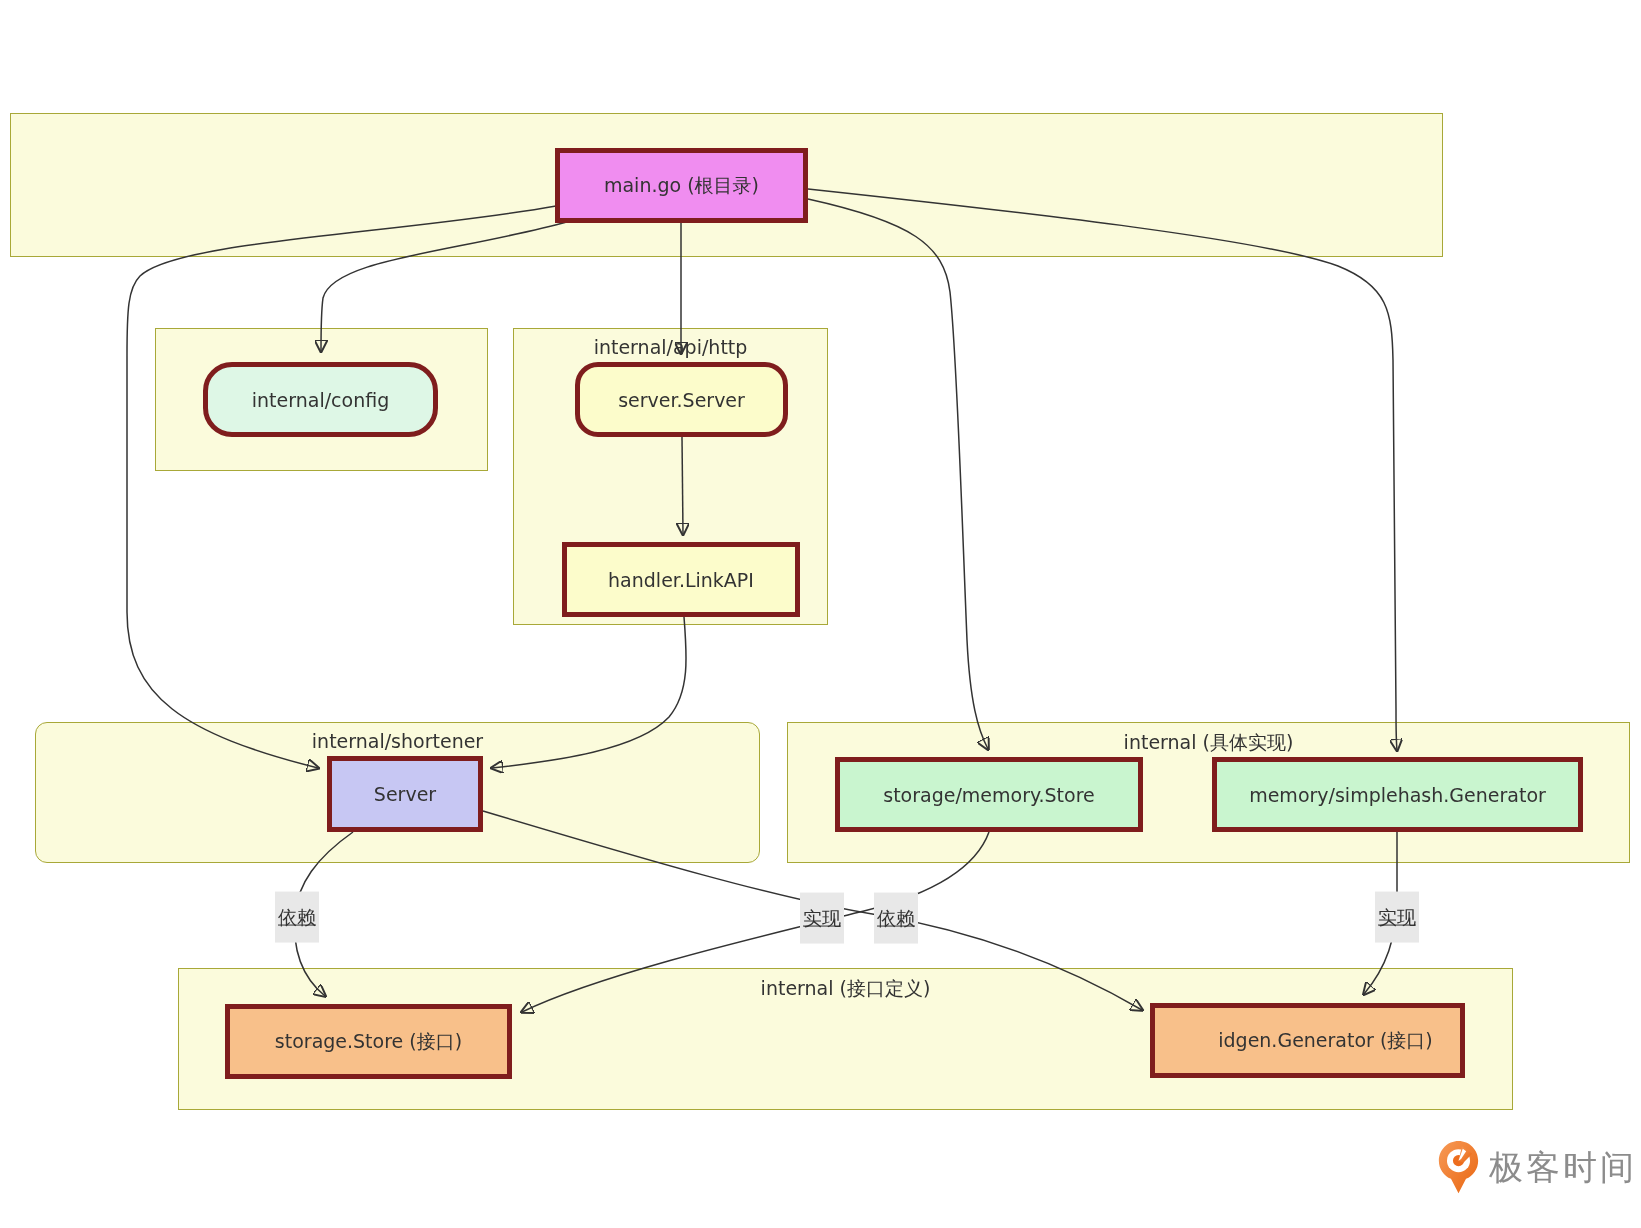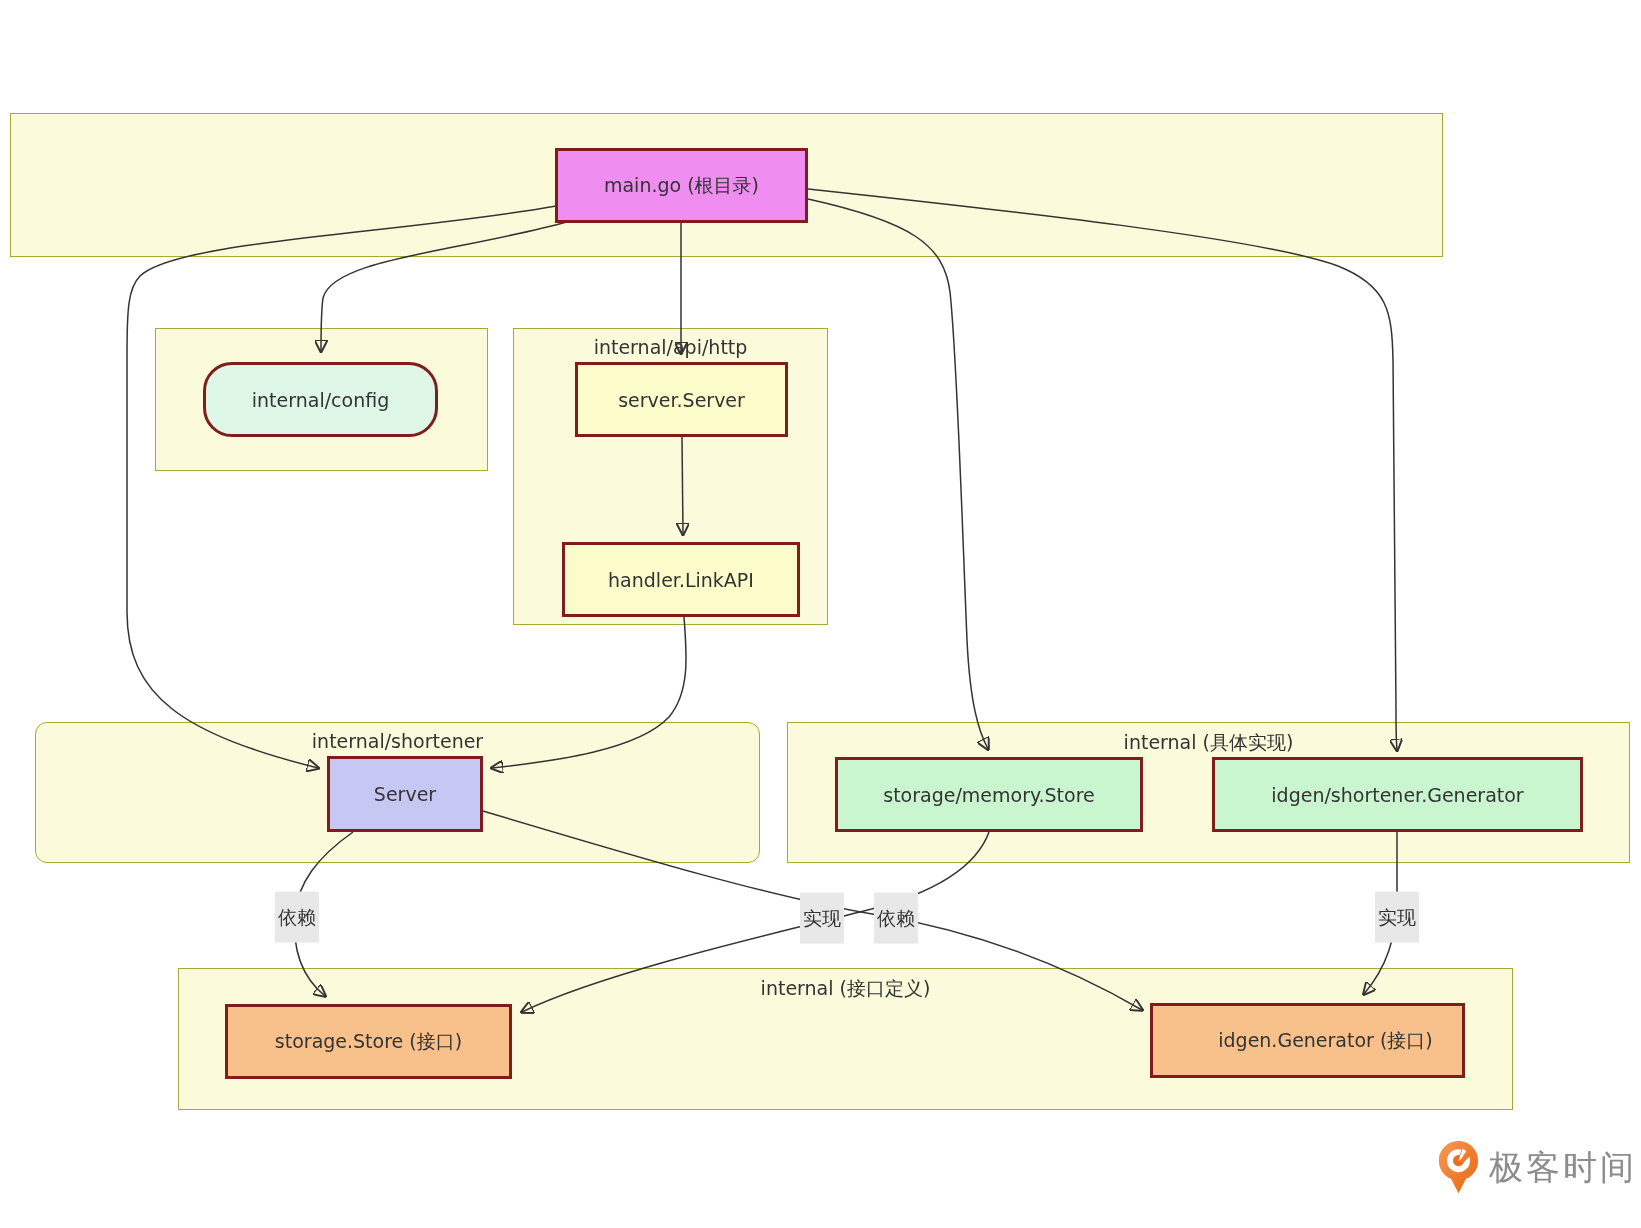--- a/index.html
+++ b/index.html
@@ -10,38 +10,38 @@
   
   .cluster{
     position:absolute;background:#fbfbdc;border:1px solid #a8a838;box-sizing:border-box;
   }
   .cluster-title{
     position:absolute;top:7px;left:50%;transform:translateX(-50%);
     font-size:19px;color:#333333;white-space:nowrap;
   }
   
   .node{
-    position:absolute;border:3px solid #7f1d1d;box-sizing:border-box;
+    position:absolute;border:5px solid #7f1d1d;box-sizing:border-box;
     display:flex;align-items:center;justify-content:center;
     font-size:19px;color:#333333;white-space:nowrap;z-index:3;
   }
   .fill-pink{background:#f08df0;}
   .fill-mint{background:#def7e6;}
   .fill-yellow{background:#fcfccb;}
   .fill-lavender{background:#c7c7f3;}
   .fill-green{background:#c9f5cf;}
   .fill-orange{background:#f8c08a;}
   
   svg.edges{position:absolute;left:0;top:0;z-index:2;}
   svg.edges path{fill:none;stroke:#333333;stroke-width:1.5;}
   
   .edge-label{
     position:absolute;transform:translate(-50%,-50%);
     background:#e8e8e8;color:#333333;font-size:19px;line-height:1.1;
-    padding:15px 3px;white-space:nowrap;z-index:4;
+    padding:15px 3px;white-space:nowrap;z-index:4;text-decoration:underline;
   }
   
   .brand{
     position:absolute;right:4px;top:1140px;display:flex;align-items:center;z-index:5;
   }
   .brand-text{
     font-size:34px;color:#8c8c8c;letter-spacing:3px;margin-left:10px;white-space:nowrap;
   }
 </style>
 </head>
@@ -89,38 +89,38 @@
   </svg>
 
   <div class="node fill-pink" style="left:555px;top:148px;width:253px;height:75px;">
     <span>main.go (根目录)</span>
   </div>
 
   <div class="node fill-mint" style="left:203px;top:362px;width:235px;height:75px;border-radius:29px;">
     <span>internal/config</span>
   </div>
 
-  <div class="node fill-yellow" style="left:575px;top:362px;width:213px;height:75px;">
+  <div class="node fill-yellow" style="left:575px;top:362px;width:213px;height:75px;border-radius:23px;">
     <span>server.Server</span>
   </div>
 
   <div class="node fill-yellow" style="left:562px;top:542px;width:238px;height:75px;">
     <span>handler.LinkAPI</span>
   </div>
 
   <div class="node fill-lavender" style="left:327px;top:756px;width:156px;height:76px;">
     <span>Server</span>
   </div>
 
   <div class="node fill-green" style="left:835px;top:757px;width:308px;height:75px;">
     <span>storage/memory.Store</span>
   </div>
 
   <div class="node fill-green" style="left:1212px;top:757px;width:371px;height:75px;">
-    <span>idgen/shortener.Generator</span>
+    <span>memory/simplehash.Generator</span>
   </div>
 
   <div class="node fill-orange" style="left:225px;top:1004px;width:287px;height:75px;">
     <span>storage.Store (接口)</span>
   </div>
 
   <div class="node fill-orange" style="left:1150px;top:1003px;width:315px;height:75px;padding-left:36px;">
     <span>idgen.Generator (接口)</span>
   </div>
 

